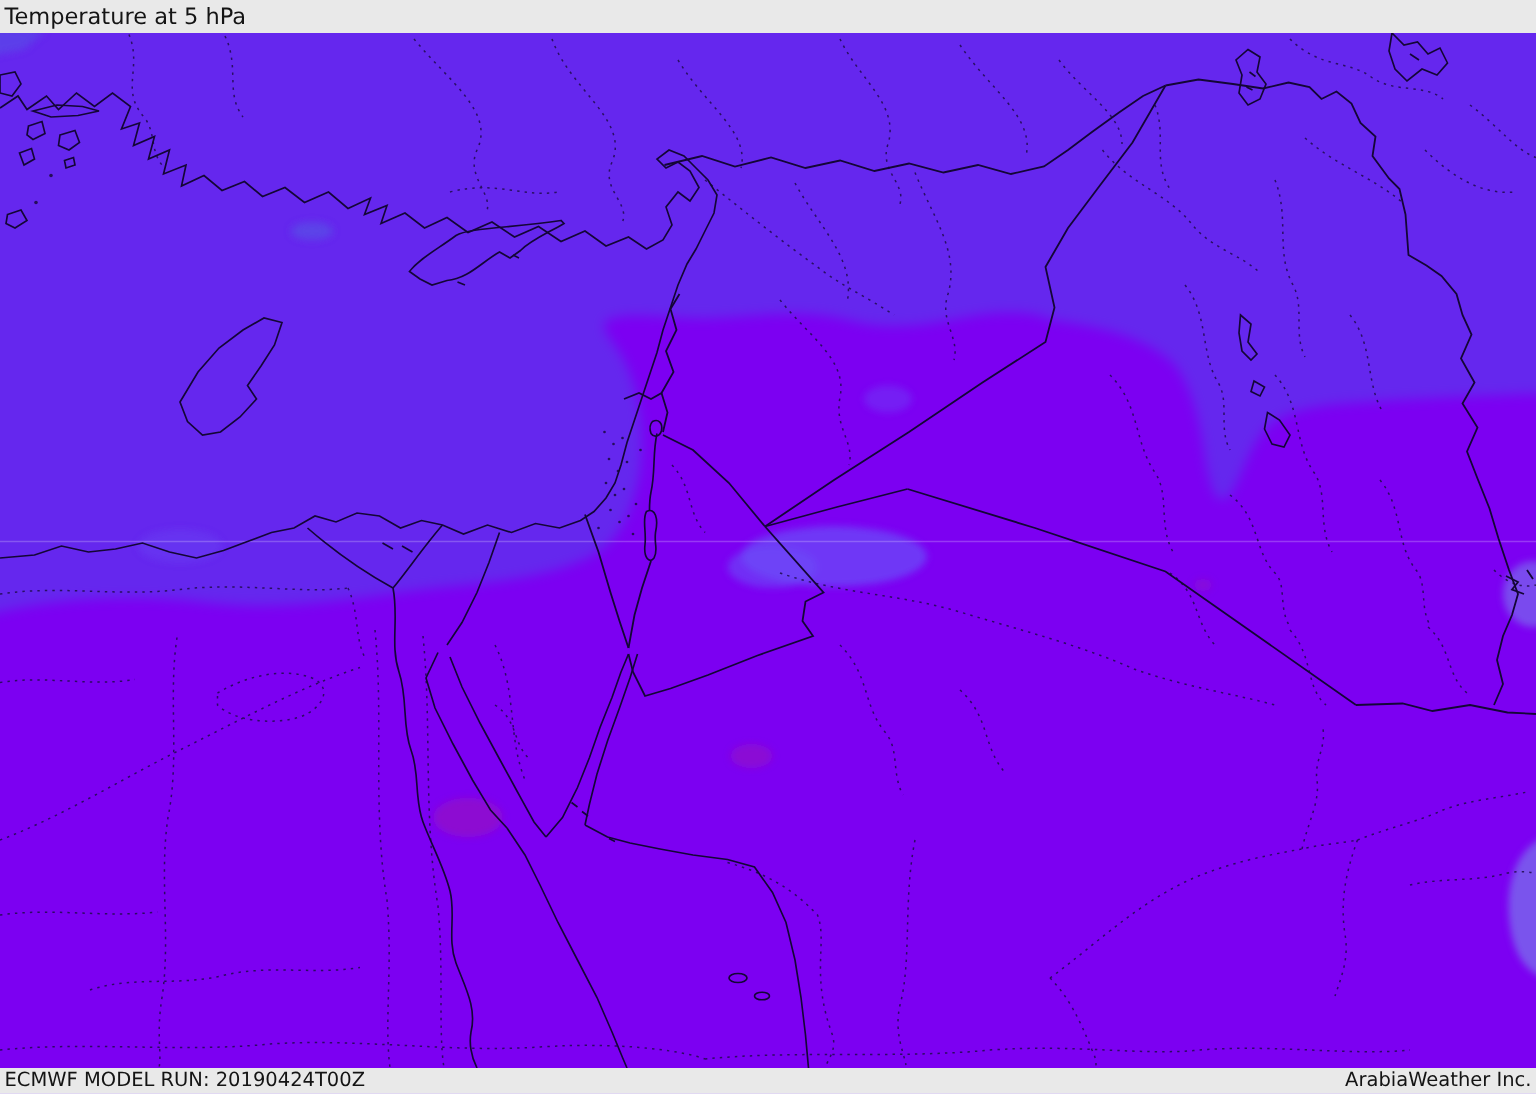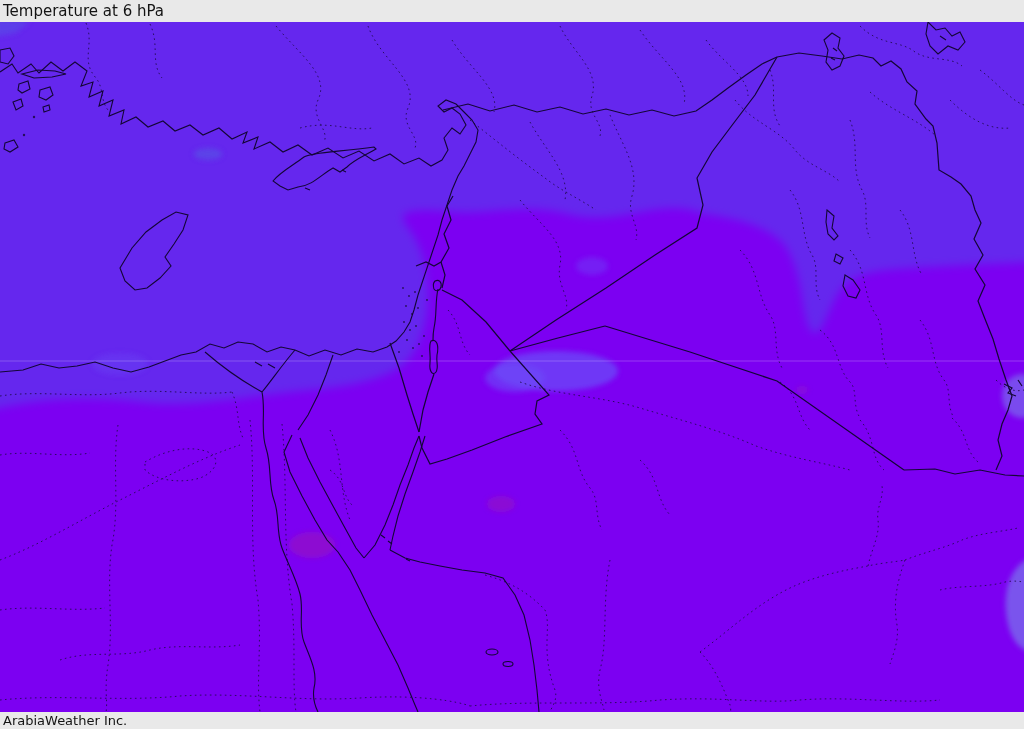--- a/index.html
+++ b/index.html
@@ -12,21 +12,21 @@
   #topbar .t{font-size:15px;color:#141414;white-space:nowrap;}
   #botbar .t{font-size:13px;color:#141414;white-space:nowrap;}
   #mapsvg{position:absolute;top:22px;left:0;}
 </style>
 </head>
 <body>
 
 <div id="stage">
 
   <div id="topbar" class="bar" style="background: rgb(233, 233, 233);">
-    <span class="t">Temperature at 6 hPa</span>
+    <span class="t">Temperature at 5 hPa</span>
   </div>
 
   <svg id="mapsvg" width="1024" height="690" viewBox="0 22 1024 690">
     <defs>
       <filter id="soft" x="-15%" y="-15%" width="130%" height="130%">
           <feGaussianBlur stdDeviation="4"></feGaussianBlur>
         </filter>
       <filter id="soft2" x="-60%" y="-60%" width="220%" height="220%">
           <feGaussianBlur stdDeviation="2.5"></feGaussianBlur>
         </filter>
@@ -188,16 +188,17 @@
       <path d="M 255,362 L 262,366 M 268,364 L 275,368"></path>
       <path d="M 832,33 L 840,38 L 838,48 L 844,56 L 840,66 L 832,70 L 826,62 L 828,50 L 824,40 Z M 833,48 L 837,51 M 831,58 L 835,60"></path>
       <path d="M 928,22 L 936,30 L 945,28 L 952,36 L 960,32 L 965,42 L 958,50 L 948,46 L 938,54 L 930,46 L 926,34 Z M 940,36 L 946,40"></path>
       <path d="M 827,210 L 834,216 L 832,228 L 838,236 L 834,240 L 828,234 L 826,222 Z"></path>
       <path d="M 836,254 L 843,258 L 840,264 L 834,261 Z"></path>
       <path d="M 845,275 L 853,280 L 860,290 L 856,298 L 848,296 L 843,286 Z"></path>
     </g>
   </svg>
 
   <div id="botbar" class="bar" style="background: rgb(233, 233, 233);">
+    <span class="t">ECMWF MODEL RUN: 20190424T00Z</span>
     <span class="t">ArabiaWeather Inc.</span>
   </div>
 
 </div>
 
 </body></html>

